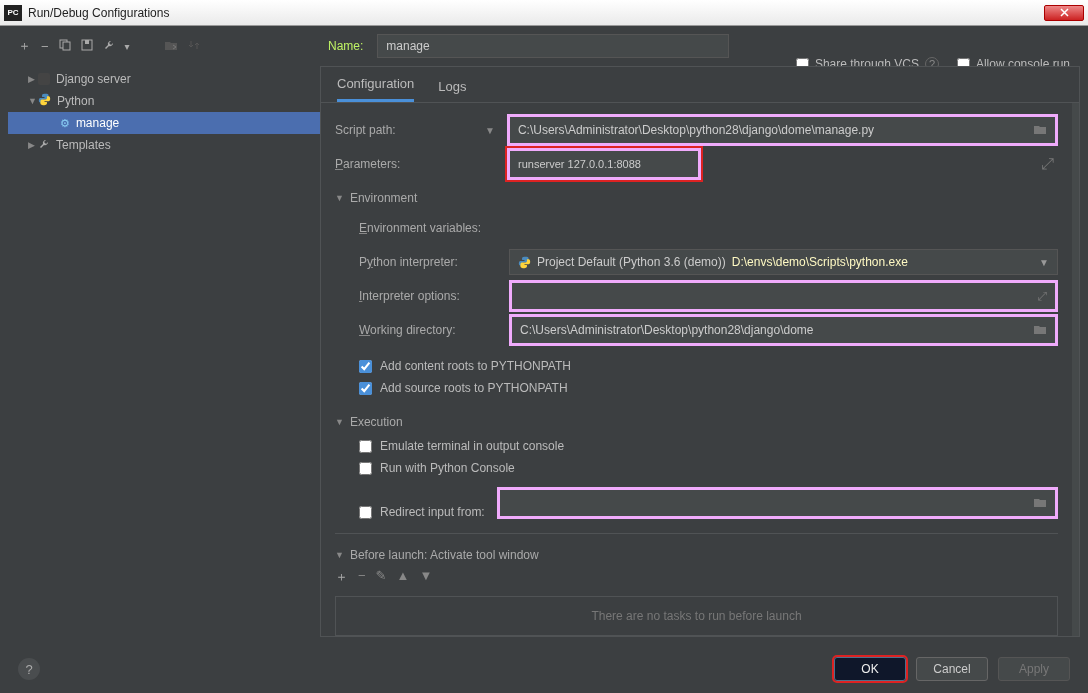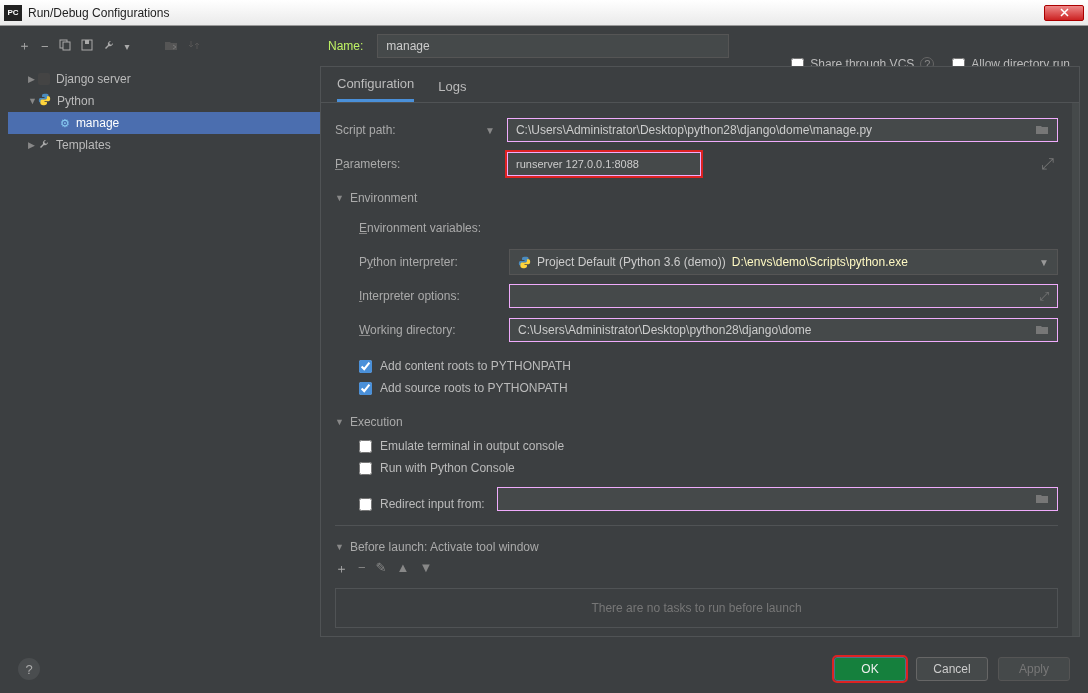--- a/index.html
+++ b/index.html
@@ -39,21 +39,21 @@
 
 
 .tabs { height: 36px; display: flex; align-items: flex-end; padding-left: 16px; gap: 24px; border-bottom: 1px solid #505355; }
 .tab { color: #bbb; font-size: 13px; padding-bottom: 8px; cursor: pointer; }
 .tab.active { border-bottom: 3px solid #4a90d9; }
 
 .form-scroll { flex: 1; overflow-y: auto; overflow-x: hidden; padding: 10px 14px; }
 .form-row { display: flex; align-items: center; min-height: 34px; justify-content: space-between; }
 .form-label { width: 150px; color: #aaa; font-size: 12px; }
 .form-label .ul { text-decoration: underline; text-decoration-color: #888; }
-.form-input { flex: 1; height: 24px; background: #45494a; border: 1px solid #f0abfc; color: #ccc; font-size: 12px; padding: 0 8px; display: flex; align-items: center; }
+.form-input { flex: 1; height: 32px; background: #45494a; border: 3px solid #f0abfc; color: #ccc; font-size: 12px; padding: 0 8px; display: flex; align-items: center; }
 .form-input.mono { font-family: "Courier New", monospace; font-size: 11px; }
 .form-input .tail-icon { margin-left: auto; color: #777; font-size: 12px; }
 .form-dropdown-arrow { color: #888; margin-right: 12px; font-size: 10px; }
 
 .section-header { color: #aaa; font-size: 12px; display: flex; align-items: center; gap: 6px; margin: 10px 0 6px 0; cursor: pointer; }
 .section-header .arrow { color: #888; font-size: 9px; }
 .indent-block { padding-left: 24px; }
 .chk-row { display: flex; align-items: center; gap: 8px; color: #bbb; font-size: 12px; height: 22px; }
 .chk-row input { width: 13px; height: 13px; accent-color: #4a90d9; }
 
@@ -75,21 +75,21 @@
 
 .scrollbar-fake { width: 7px; background: #45494a; }
 
 .highlight-red { outline: 2px solid #d22; outline-offset: 0; }
 
 
 .footer { height: 48px; display: flex; align-items: center; padding: 0 18px; }
 .help-btn { width: 22px; height: 22px; border-radius: 50%; background: #4a4d4f; color: #aaa; font-size: 13px; display: flex; align-items: center; justify-content: center; cursor: pointer; }
 .footer-right { margin-left: auto; display: flex; gap: 10px; }
 .btn { width: 72px; height: 24px; background: #45494a; border: 1px solid #666; color: #ccc; font-size: 12px; border-radius: 3px; cursor: pointer; }
-.btn.primary { background: #15803d; border: 1px solid #4a8; border-color:#4c708c; color: #eee; }
+.btn.primary { background: #0f172a; border: 1px solid #4a8; border-color:#4c708c; color: #eee; }
 .btn.disabled { color: #777; border-color: #555; }
 
 
 .i-django { width:12px; height:12px; background:#444; display:inline-block; border-radius:2px; }
 .i-python svg, .i-wrench { display:inline-block;}
 </style>
 </head>
 <body>
 
 <div class="title-bar">
@@ -142,21 +142,21 @@
     <span class="name-label">Name:</span>
     <input class="name-input" value="manage" style="">
     <div class="top-right">
       <label class="chk">
         <input type="checkbox" style="">
         <span>Share through VCS</span>
         <span class="qmark">?</span>
       </label>
       <label class="chk">
         <input type="checkbox" style="">
-        <span>Allow directory run</span>
+        <span>Allow console run</span>
       </label>
     </div>
   </div>
 
   <div class="split">
     <div class="sidebar">
       <div class="tree-item">
         <span class="arrow">▶</span>
         <span class="node-icon i-django"></span>
         <span>Django server</span>

